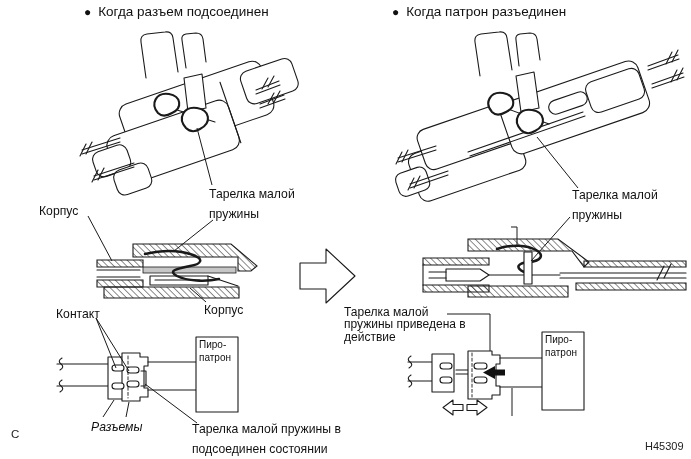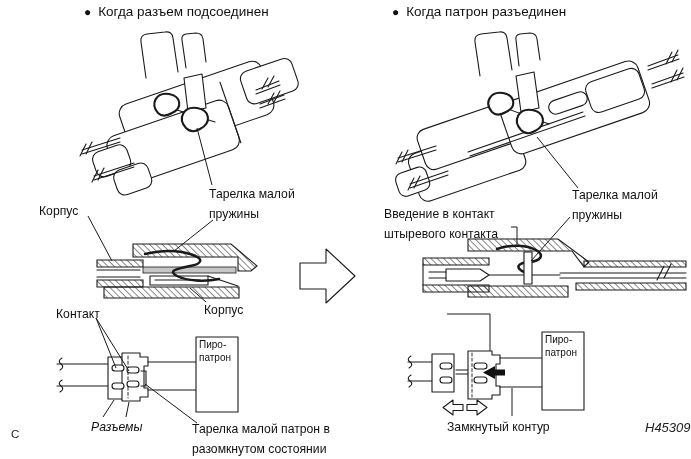--- a/index.html
+++ b/index.html
@@ -14,21 +14,21 @@
   .spring{stroke-width:2.5;}
   .dash{stroke-dasharray:3 2.2;stroke-width:0.9;}
   .ldr{stroke:#1a1a1a;stroke-width:1;fill:none;}
   .hdr{position:absolute;display:flex;align-items:center;gap:7px;font-size:13.5px;
        white-space:nowrap;}
   .bullet{font-size:12px;line-height:12px;}
   .lbl{position:absolute;font-size:12.2px;line-height:20px;}
   .lbl-tight{line-height:12.4px;font-size:12px;}
   .pyro{position:absolute;font-size:10px;line-height:12.5px;}
   .footer-c{position:absolute;left:11px;top:428px;font-size:11.5px;color:#222;}
-  .fig-code{position:absolute;left:645px;top:420px;font-size:13px;color:#222;font-style:italic;}
+  .fig-code{position:absolute;left:645px;top:440px;font-size:11px;color:#222;}
 </style>
 </head>
 <body>
 
 <div class="stage">
 
 <svg width="691" height="459" viewBox="0 0 691 459">
   <defs>
     <pattern id="h1" patternUnits="userSpaceOnUse" width="4.5" height="4.5" patternTransform="rotate(-45)">
       <line x1="0" y1="0" x2="0" y2="4.5" stroke="#2b2b2b" stroke-width="1.1"></line>
@@ -222,25 +222,24 @@
 
   <div class="lbl" style="left:209px;top:184px;width:100px;">Тарелка малой пружины</div>
   <div class="lbl" style="left:39px;top:201px;">Корпус</div>
   <div class="lbl" style="left:204px;top:300px;">Корпус</div>
   <div class="lbl" style="left:49px;top:304px;margin-left:7px;">Контакт</div>
   <div class="lbl" style="left:91px;top:417px;font-style:italic;">Разъемы</div>
   <div class="pyro" style="left:199px;top:339px;">
     <span style="display:block">Пиро-</span>
     <span style="display:block">патрон</span>
   </div>
-  <div class="lbl" style="left:192px;top:419px;width:172px;">Тарелка малой патрон в разомкнутом состоянии</div>
-
-  <div class="lbl" style="left:384px;top:204px;width:140px;">Введение в контакт штыревого контакта</div>
+  <div class="lbl" style="left:192px;top:419px;width:172px;">Тарелка малой пружины в подсоединен состоянии</div>
+
   <div class="lbl" style="left:572px;top:185px;width:100px;">Тарелка малой пружины</div>
+  <div class="lbl lbl-tight" style="left:344px;top:306px;width:132px;">Тарелка малой пружины приведена в действие</div>
   <div class="pyro" style="left:545px;top:334px;">
     <span style="display:block">Пиро-</span>
     <span style="display:block">патрон</span>
   </div>
-  <div class="lbl" style="left:447px;top:417px;white-space:nowrap;">Замкнутый контур</div>
 
   <div class="footer-c">C</div>
   <div class="fig-code">H45309</div>
 </div>
 
 </body></html>

